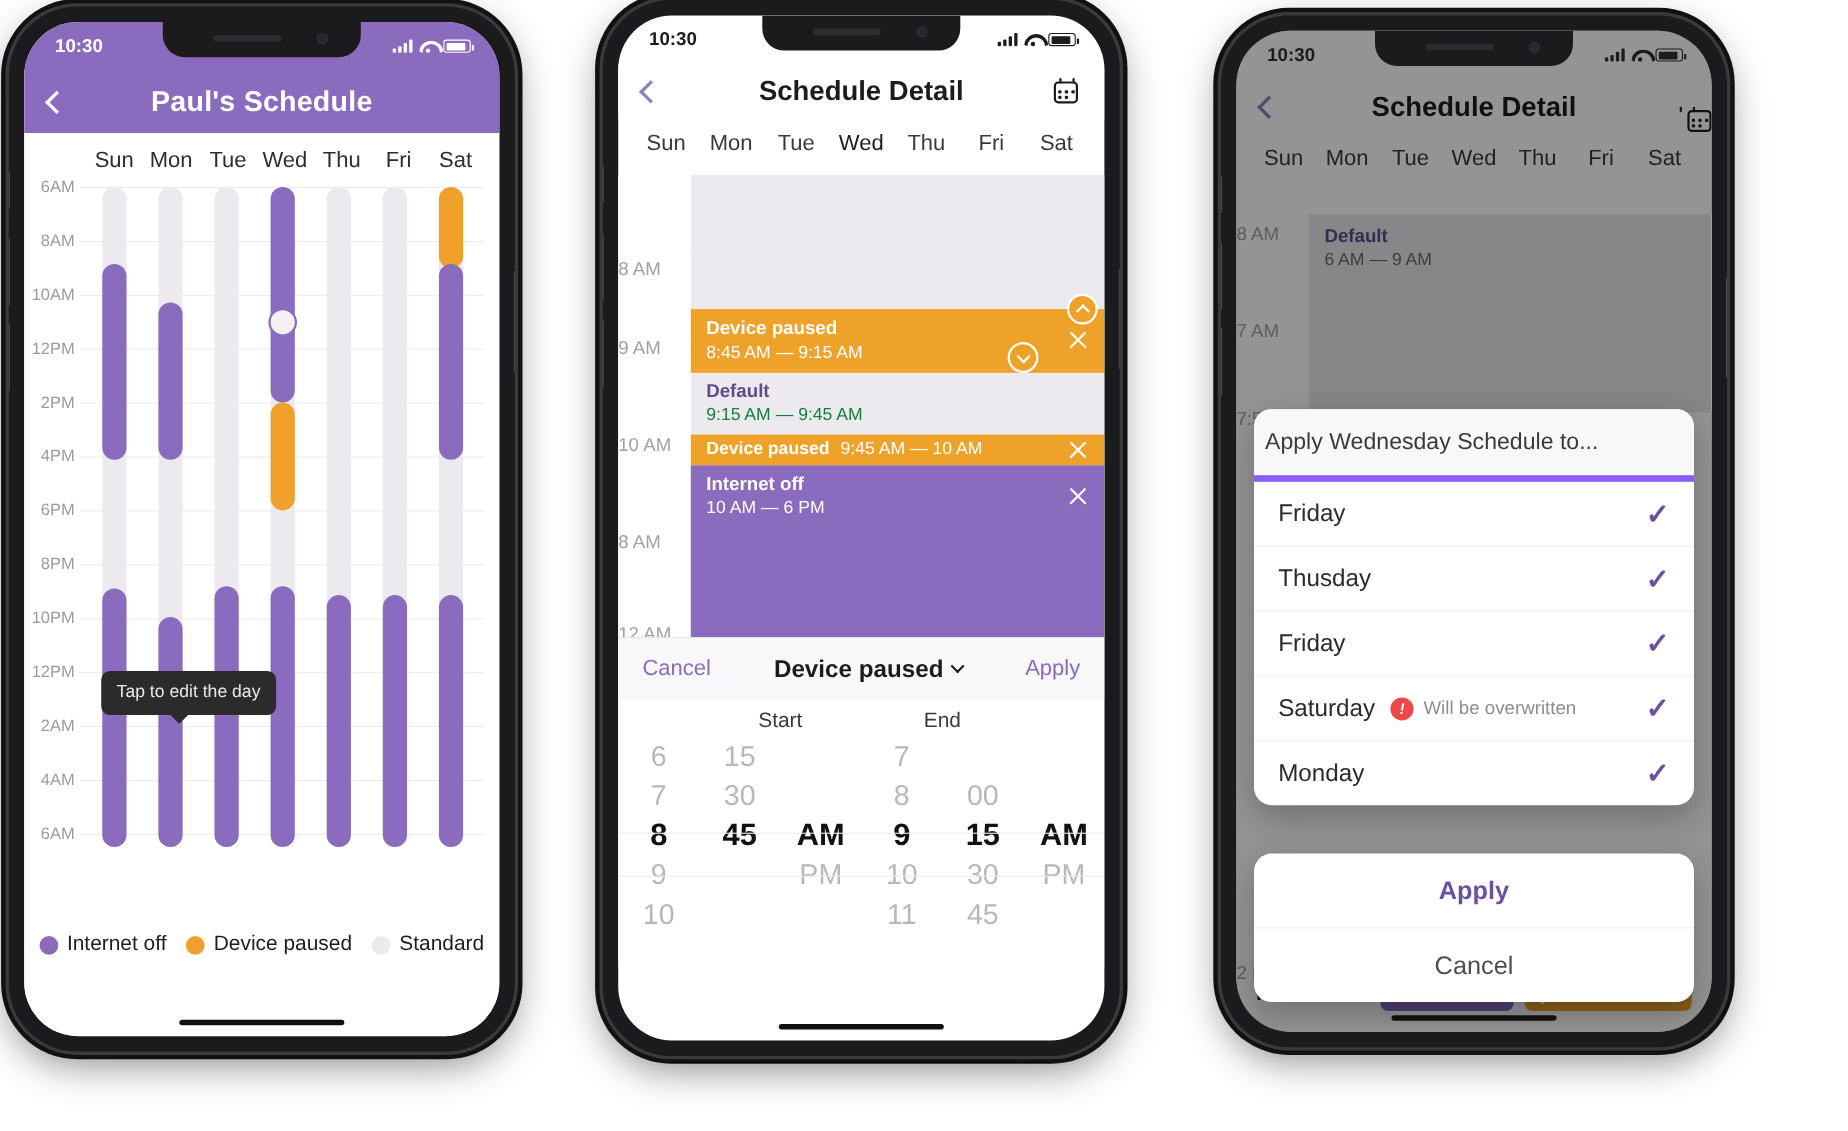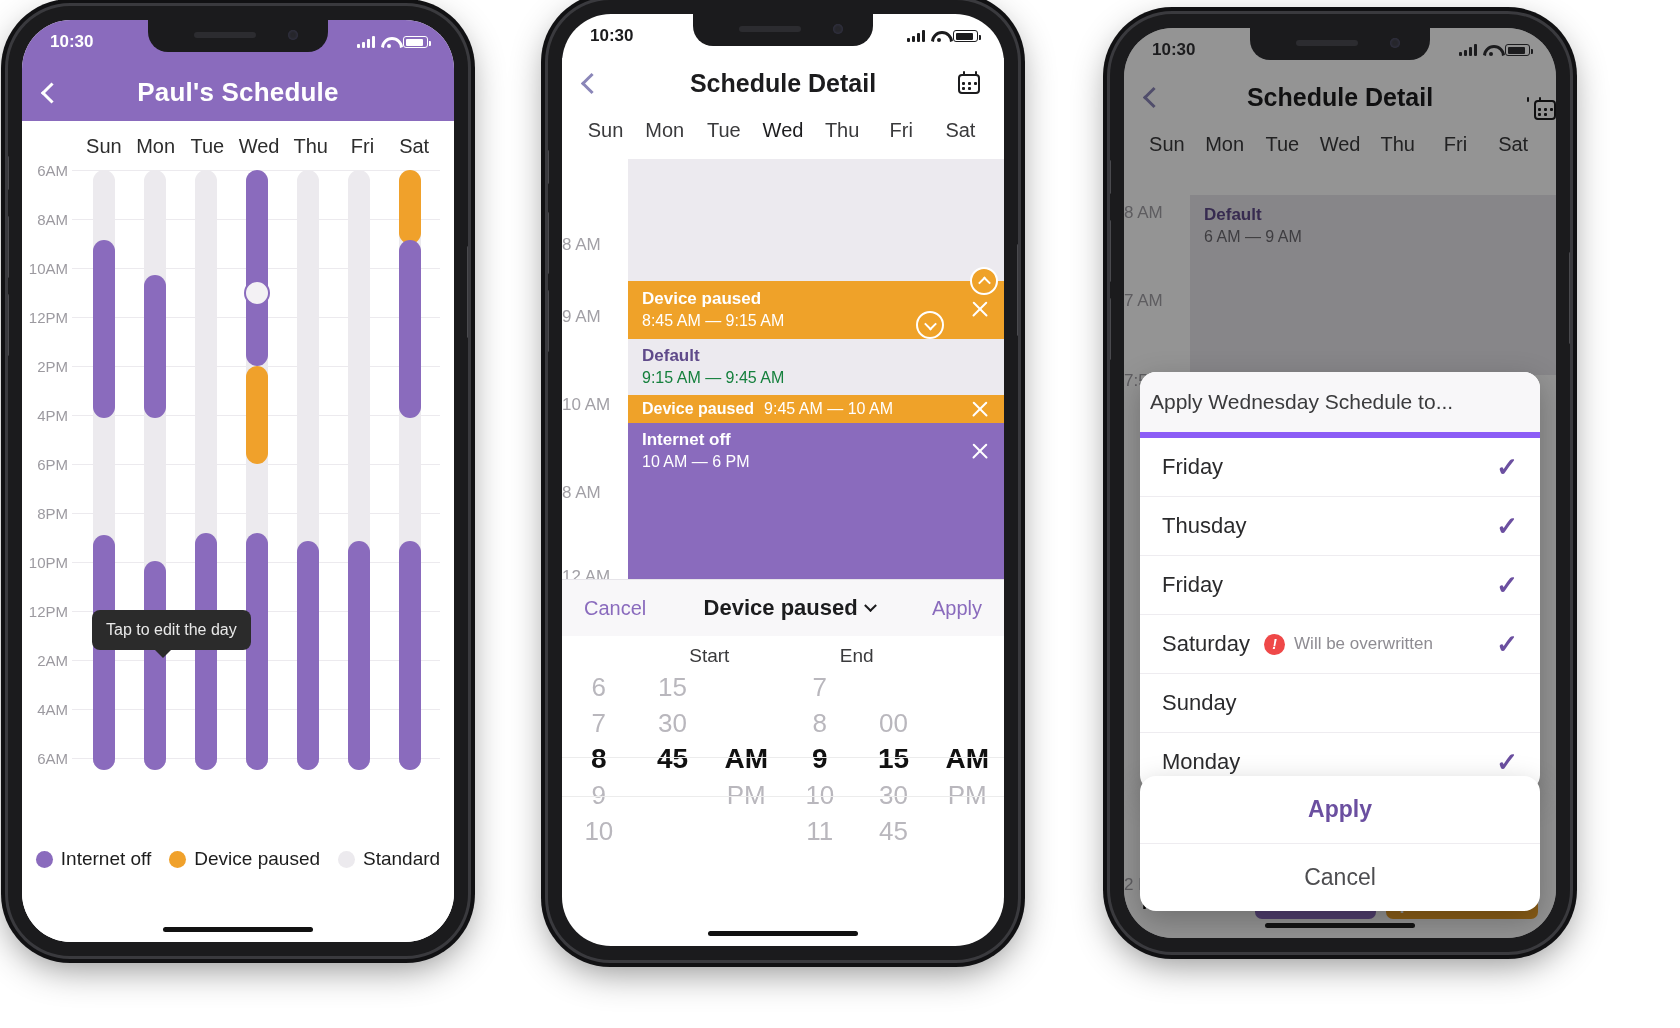--- a/index.html
+++ b/index.html
@@ -659,23 +659,20 @@
           <span class="chk">✓</span>
         </div>
         <div class="p3-row">
           <span>Saturday</span>
           <span class="p3-warn">
             <i class="warn-icon">!</i>
             <span>Will be overwritten</span>
           </span>
           <span class="chk">✓</span>
         </div>
-        <div class="p3-row">
-          <span>Sunday</span>
-        </div>
         <div class="p3-row" style="border-bottom:none">
           <span>Monday</span>
           <span class="chk">✓</span>
         </div>
       </div>
 
       <div class="p3-actions">
         <div class="btn apply">Apply</div>
         <div class="btn cancel">Cancel</div>
       </div>

